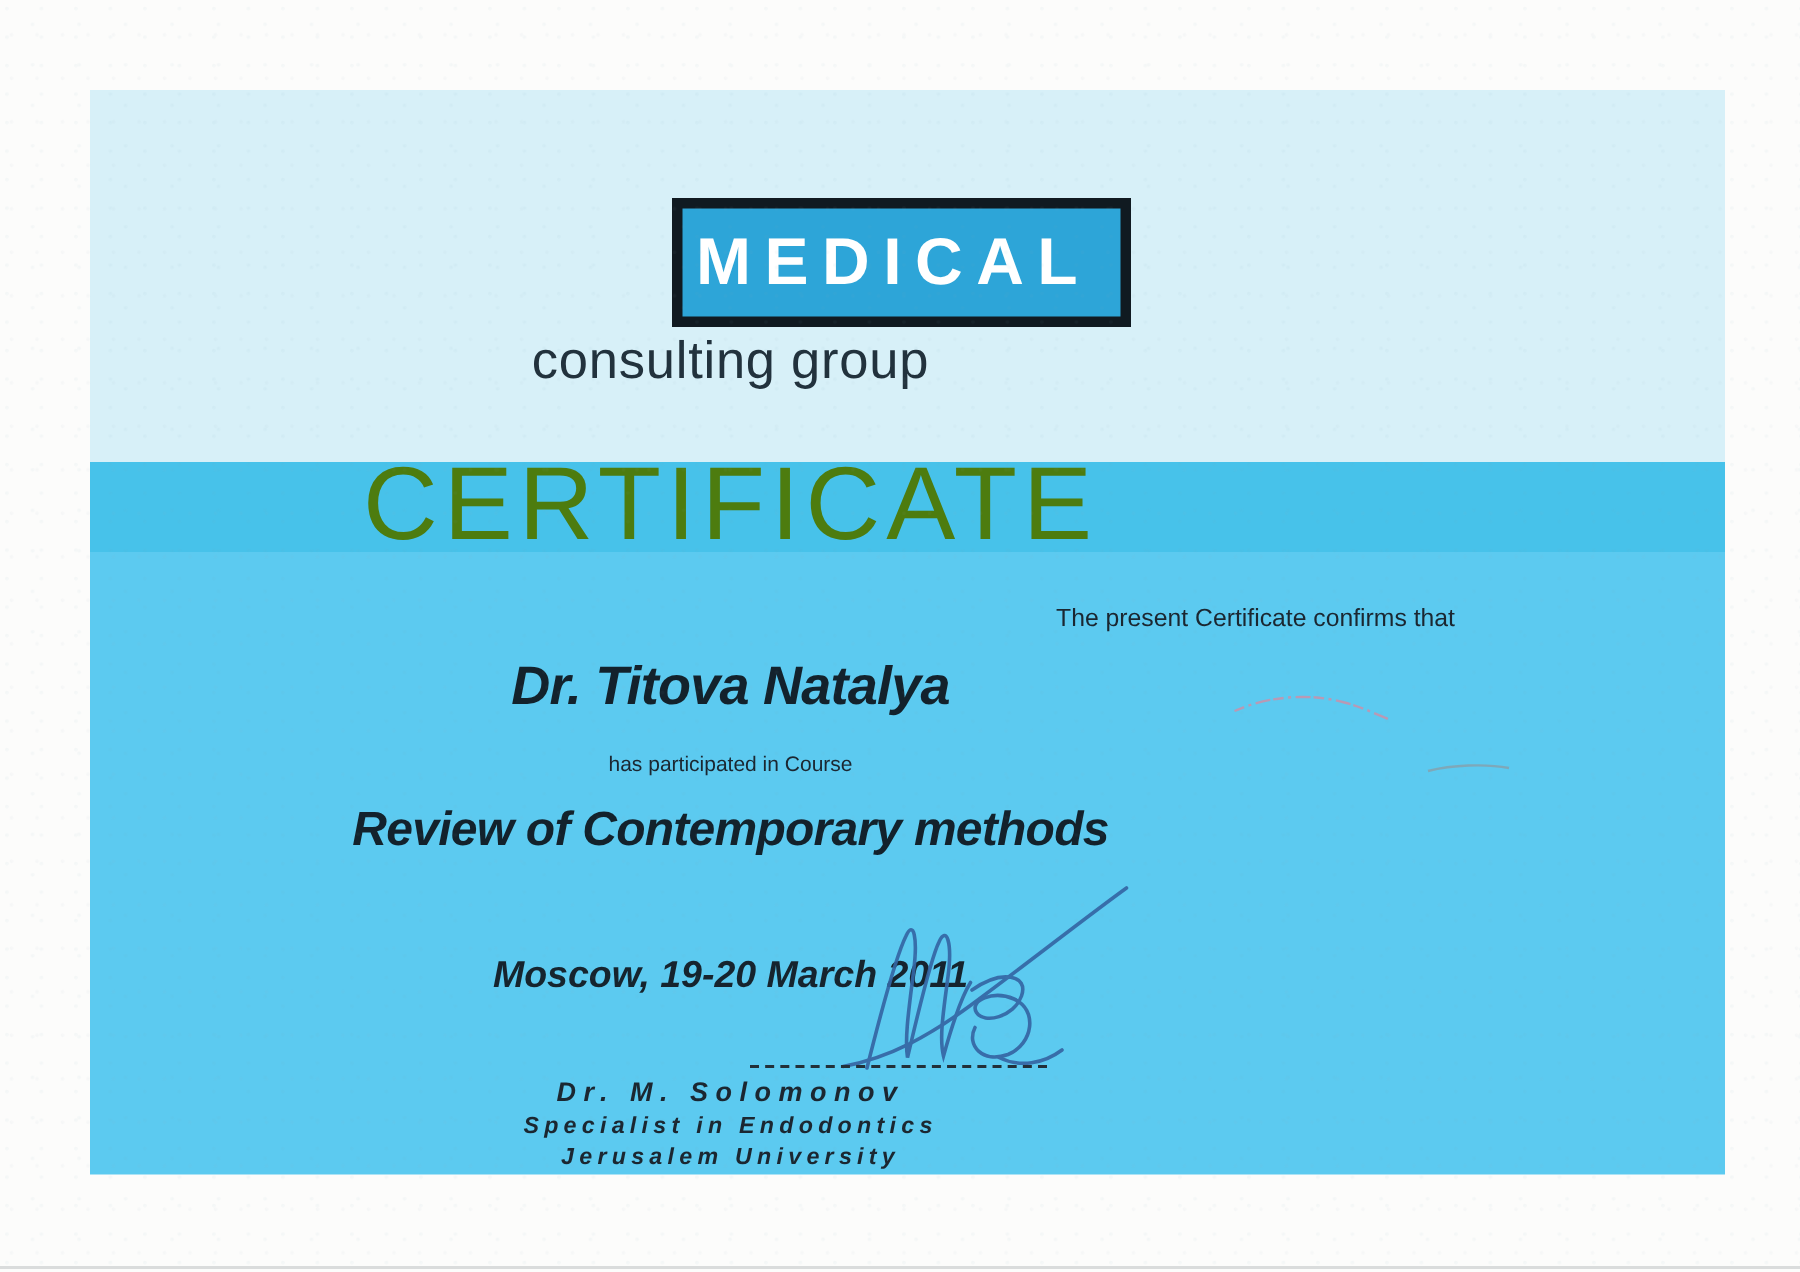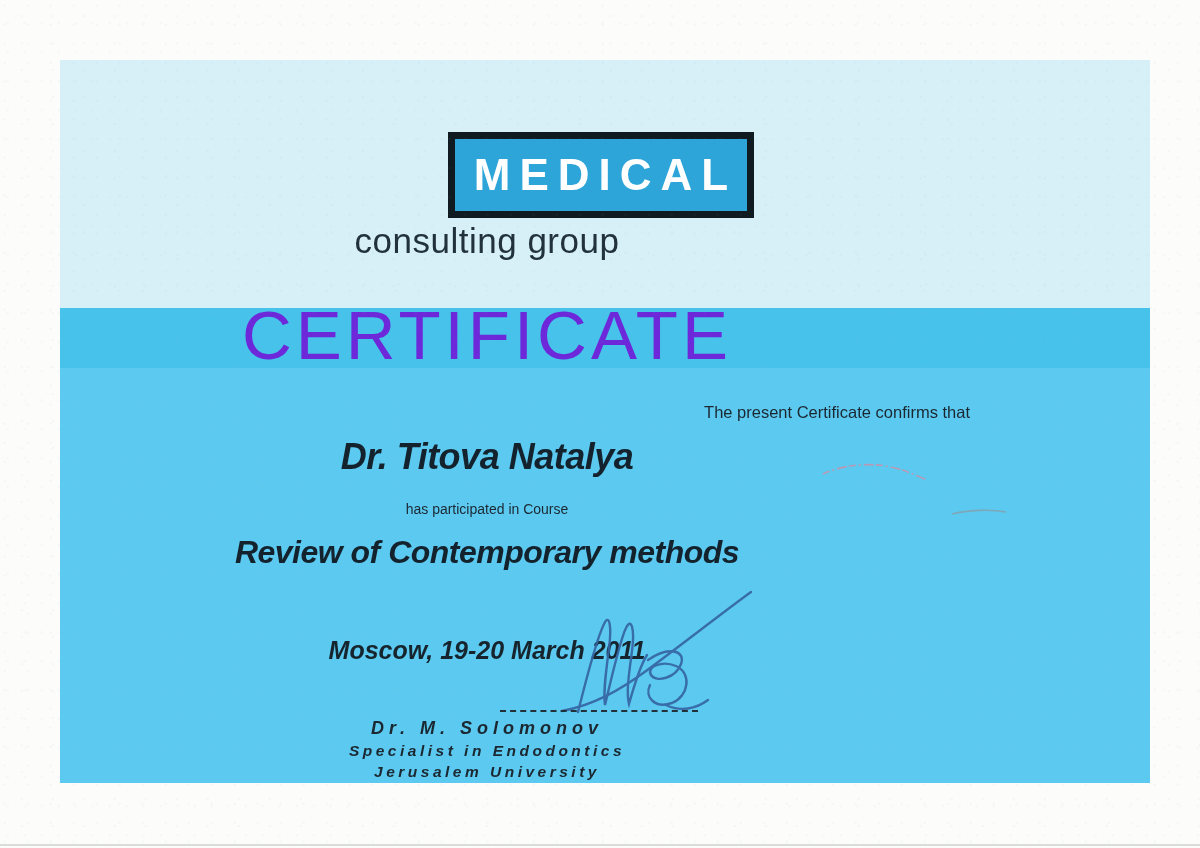--- a/index.html
+++ b/index.html
@@ -32,33 +32,33 @@
   .panel-band { position: absolute; left: 0; top: 248px; width: 100%; height: 60px; background: var(--panel-band); }
   .panel-main { position: absolute; left: 0; top: 308px; width: 100%; height: 415px; background: var(--panel-main); }
 
   .centered { position: absolute; left: 4px; width: 966px; text-align: center; color: var(--ink-dark); }
 
   
   .logo-box {
     position: absolute; left: 448px; top: 132px; width: 306px; height: 86px;
     background: var(--logo-blue);
     border: 7px solid var(--logo-border);
-    display: flex; align-items: center; justify-content: center;
+    display: flex; align-items: center; 
   }
   .logo-primary {
     color: #ffffff; font-weight: 700; font-size: 44px; letter-spacing: 9px;
     padding-left: 9px; 
     white-space: nowrap;
   }
   .logo-sub { top: 221px; font-size: 35px; color: #22323d; letter-spacing: 0.5px; }
 
   
   .cert-title {
     top: 300px; font-size: 69px; font-weight: 400; letter-spacing: 4px;
-    color: #6d28d9; line-height: 72px; white-space: nowrap;
+    color: #4d7c0f; line-height: 72px; white-space: nowrap;
   }
 
   
   .confirm       { top: 403px; font-size: 16.5px; text-align: right; }
   .recipient     { top: 436px; font-size: 36px; font-weight: 700; font-style: italic; letter-spacing: -0.5px; color: #13222c; }
   .participation { top: 501px; font-size: 14px; }
   .course        { font-size: 32px; font-weight: 700; font-style: italic; letter-spacing: -0.5px; color: #13222c; }
   .course.l1     { top: 534px; }
   .course.l2     { top: 577px; }
   .dateline      { top: 636px; font-size: 25px; font-weight: 700; font-style: italic; color: #16242e; }

